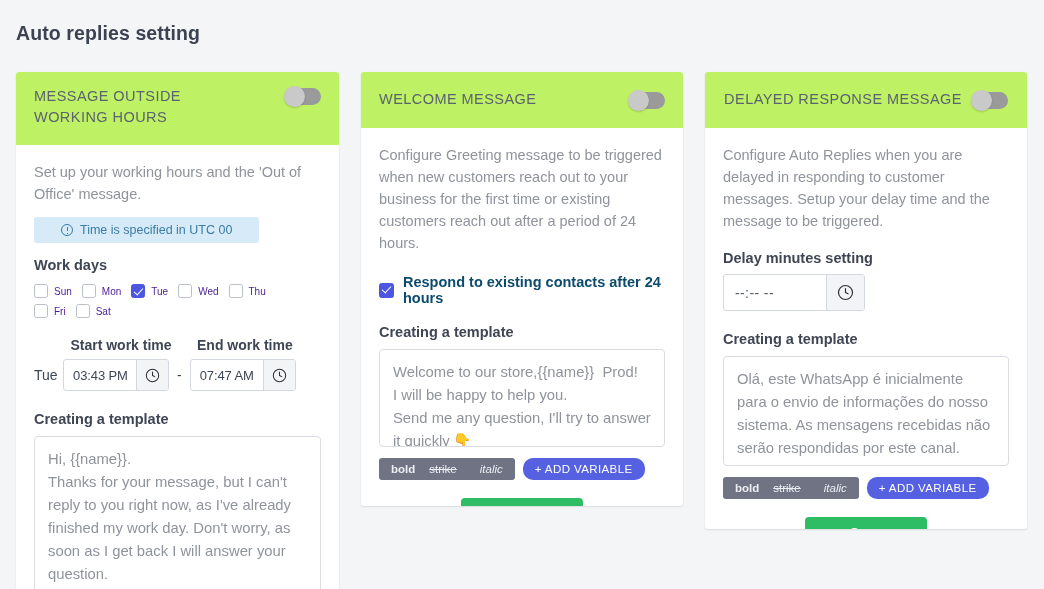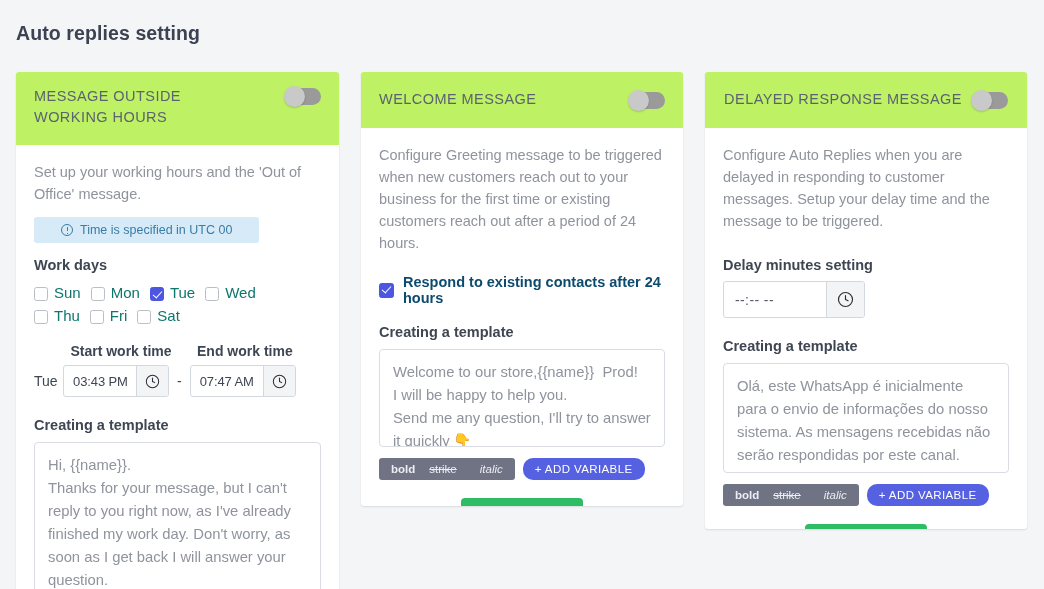--- a/index.html
+++ b/index.html
@@ -111,25 +111,25 @@
   }
 
   
   .days {
     display: flex; flex-wrap: wrap;
     gap: 0 2px;
     max-width: 266px;
     margin-bottom: 16px;
   }
   .daychk {
-    display: flex; align-items: flex-end;
+    display: flex; align-items: center;
     gap: 6px;
     padding: 3px 8px 3px 0;
-    font-size: 15px;
-    color: #0f766e;
+    font-size: 10px;
+    color: #4c1d95;
   }
   .cbox {
     width: 14px; height: 14px;
     border: 1px solid #b9bec7;
     border-radius: 2.5px;
     background: #fff;
     flex: 0 0 auto;
     position: relative;
   }
   .cbox.on {
@@ -408,21 +408,21 @@
   </div>
 
   <div class="card" style="left:705px; top:72px; width:322px; height:457px;">
     <div class="card-hd" style="height:56px; align-items:center;justify-content:center;">
       <div class="card-hd-title">DELAYED RESPONSE MESSAGE</div>
       <div class="toggle" style="margin-top:0;">
         <div class="knob"></div>
       </div>
     </div>
     <div class="card-bd">
-      <p class="desc" style="margin-bottom:25px;">Configure Auto Replies when you are delayed in responding to customer messages. Setup your delay time and the message to be triggered.</p>
+      <p class="desc" style="margin-bottom:18px;">Configure Auto Replies when you are delayed in responding to customer messages. Setup your delay time and the message to be triggered.</p>
 
       <div class="fieldlabel">Delay minutes setting</div>
 
       <div class="delayfield">
         <span class="val">--:-- --</span>
         <span class="clkbtn">
           <svg width="17" height="17" viewBox="0 0 16 16" aria-hidden="true">
             <circle cx="8" cy="8" r="6.6" fill="none" stroke="#2b2f36" stroke-width="1.1"></circle>
             <line x1="8" y1="8" x2="8" y2="4.4" stroke="#2b2f36" stroke-width="1.1" stroke-linecap="round"></line>
             <line x1="8" y1="8" x2="10.4" y2="9.2" stroke="#2b2f36" stroke-width="1.1" stroke-linecap="round"></line>

